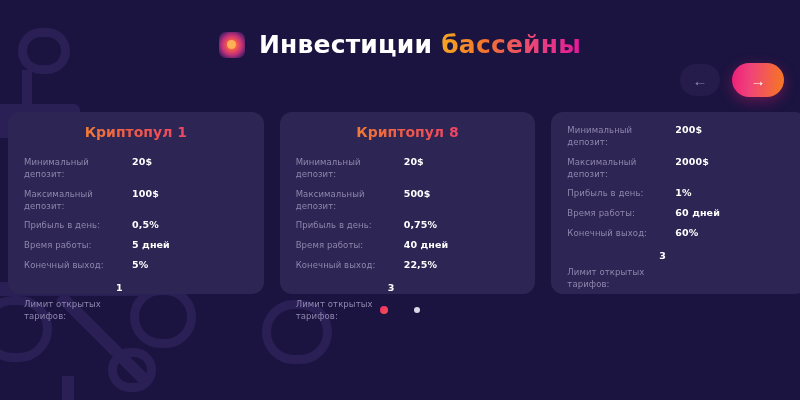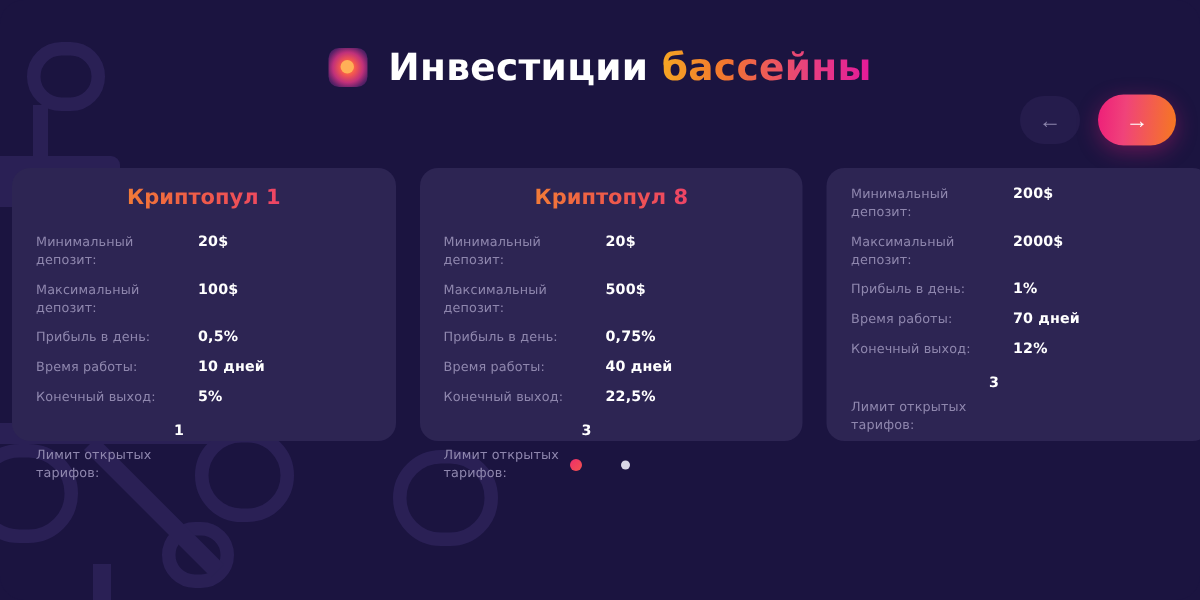--- a/index.html
+++ b/index.html
@@ -174,21 +174,21 @@
         <div class="row">
           <div class="row-label">Максимальный депозит:</div>
           <div class="row-value">100$</div>
         </div>
         <div class="row">
           <div class="row-label">Прибыль в день:</div>
           <div class="row-value">0,5%</div>
         </div>
         <div class="row">
           <div class="row-label">Время работы:</div>
-          <div class="row-value">10 дней</div>
+          <div class="row-value">5 дней</div>
         </div>
         <div class="row">
           <div class="row-label">Конечный выход:</div>
           <div class="row-value">5%</div>
         </div>
         <div class="row multiline">
           <div class="row-label">Лимит открытых тарифов:</div>
           <div class="row-value">1</div>
         </div>
       </div>
@@ -233,25 +233,25 @@
         <div class="row">
           <div class="row-label">Максимальный депозит:</div>
           <div class="row-value">2000$</div>
         </div>
         <div class="row">
           <div class="row-label">Прибыль в день:</div>
           <div class="row-value">1%</div>
         </div>
         <div class="row">
           <div class="row-label">Время работы:</div>
-          <div class="row-value">70 дней</div>
+          <div class="row-value">60 дней</div>
         </div>
         <div class="row">
           <div class="row-label">Конечный выход:</div>
-          <div class="row-value">12%</div>
+          <div class="row-value">60%</div>
         </div>
         <div class="row multiline">
           <div class="row-label">Лимит открытых тарифов:</div>
           <div class="row-value">3</div>
         </div>
       </div>
     </div>
 
   </div>
 

